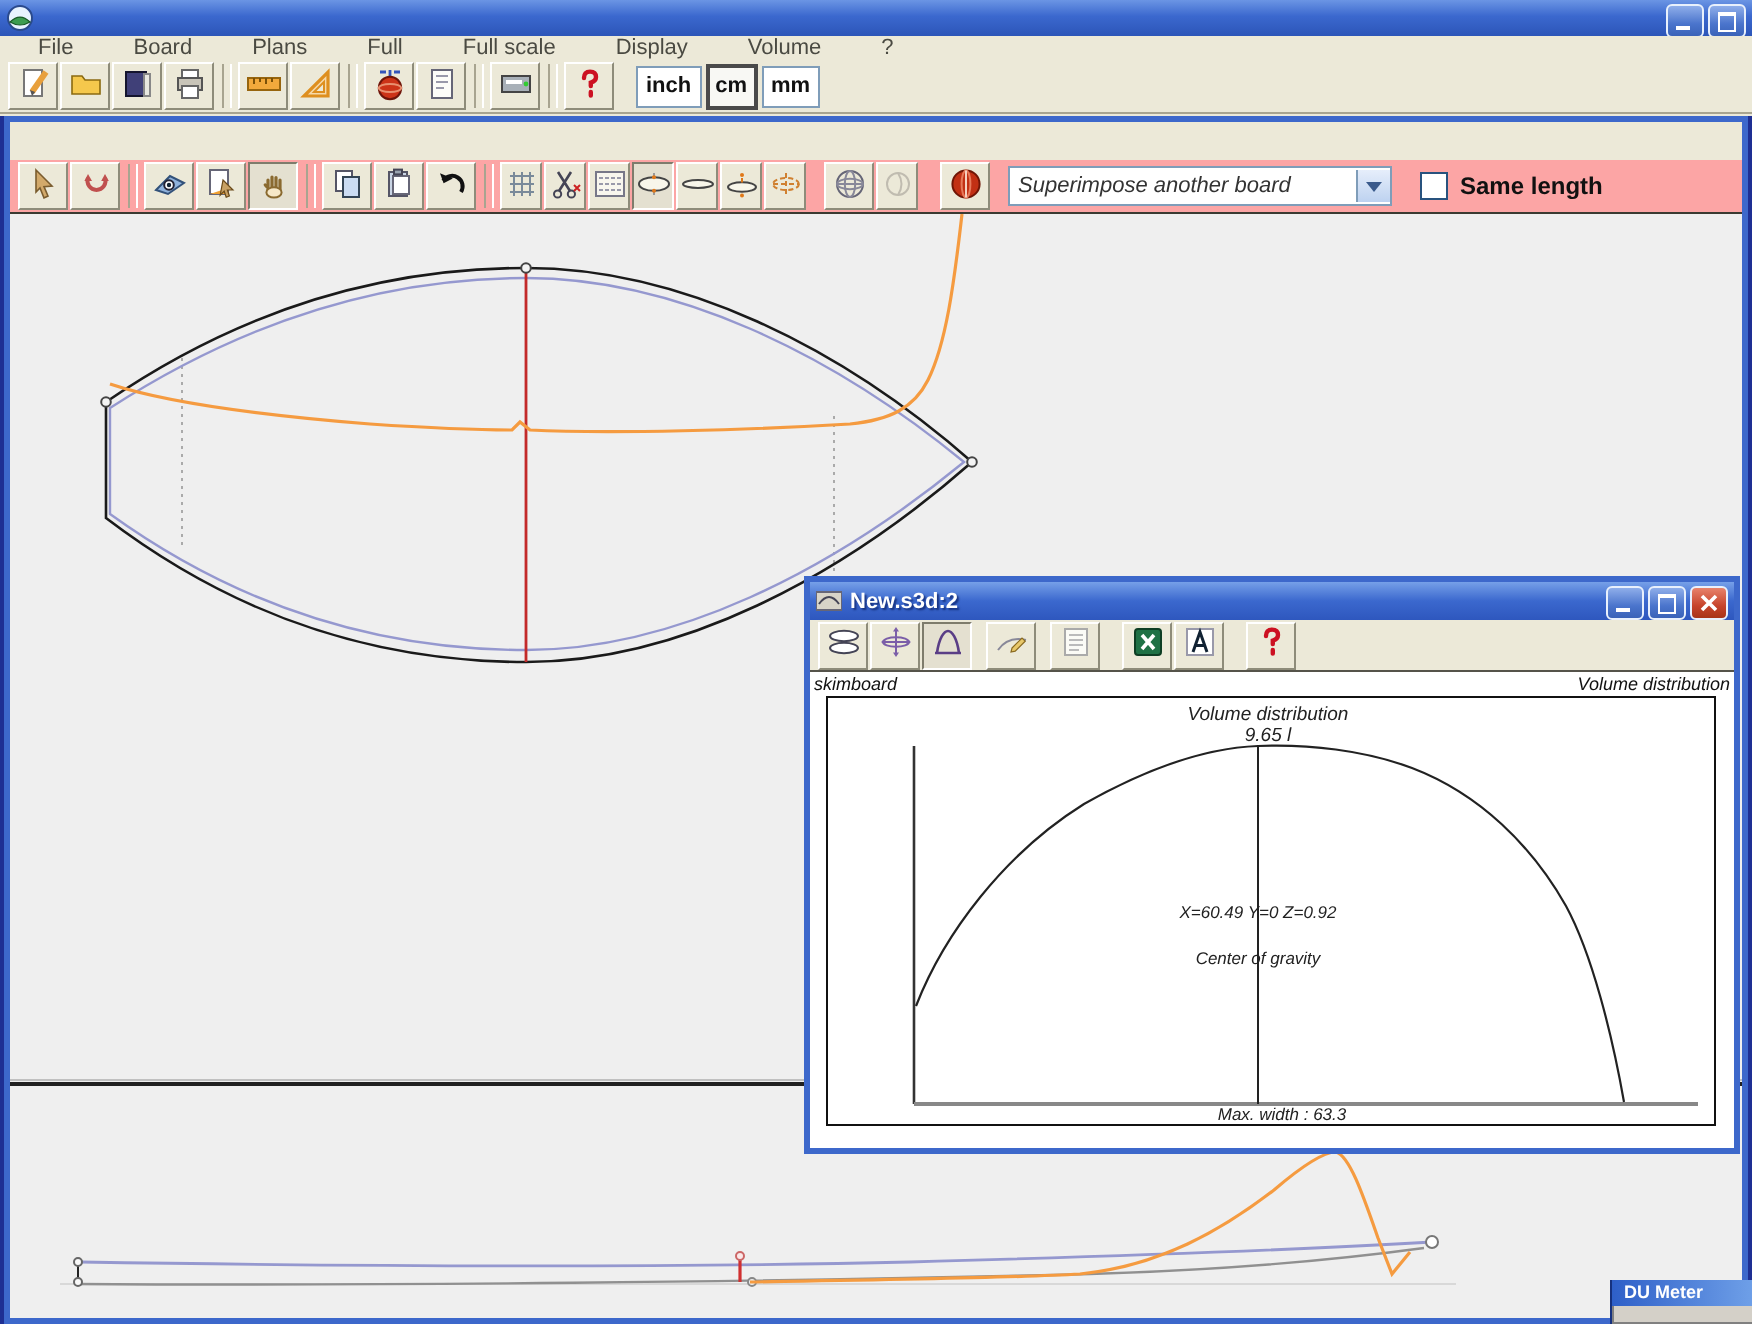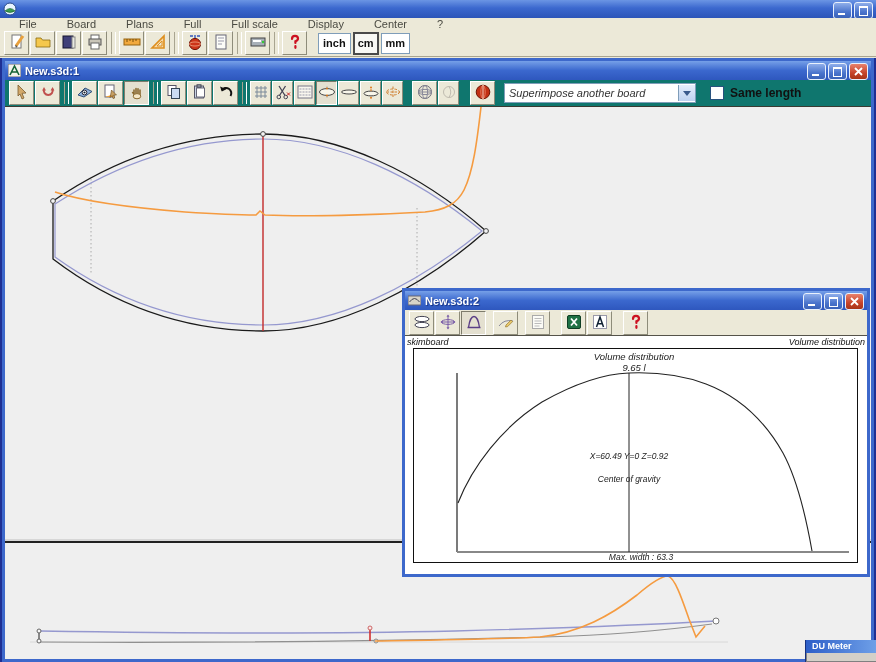--- a/index.html
+++ b/index.html
@@ -32,21 +32,21 @@
   .tb.narrow{width:21px;}
   .tb.pressed{border-color:#7E7C6C #FFFFFF #FFFFFF #7E7C6C;background:#E4E0D0;}
   .sep{width:3px;height:22px;margin:0 3px;border-left:1px solid #A8A490;border-right:1px solid #FFF;}
   .unit-btn{height:19px;background:#FFF;border:1px solid #7F9DB9;color:#111;font-weight:bold;
     font-size:11px;display:flex;align-items:center;justify-content:center;margin-right:2px;padding:0 4px;}
   .unit-btn.active{border:2px solid #4A4A4A;background:#F8F8F4;padding:0 3px;}
   
   .childwin{position:absolute;border:3px solid #3D68CB;background:#ECE9D8;box-sizing:border-box;}
   #win1{left:2px;top:58px;width:872px;height:604px;}
   #win1 .childbar{height:19px;}
-  #w1toolbar{position:absolute;top:19px;left:0;right:0;height:27px;background:#0f766e;
+  #w1toolbar{position:absolute;top:19px;left:0;right:0;height:27px;background:#fca5a5;
     border-bottom:1px solid #3A3A32;display:flex;align-items:center;padding-left:4px;box-sizing:border-box;}
   #w1client{position:absolute;top:46px;left:0;right:0;bottom:0;background:#EFEFEF;overflow:hidden;}
   #win2{left:402px;top:288px;width:468px;height:289px;z-index:30;}
   #w2toolbar{position:absolute;top:19px;left:0;right:0;height:26px;background:#ECE9D8;
     border-bottom:1px solid #55534A;display:flex;align-items:center;padding-left:4px;box-sizing:border-box;}
   #w2content{position:absolute;top:45px;left:0;right:0;bottom:0;background:#FFF;}
   .hdr-label{position:absolute;top:1px;font-style:italic;font-size:9px;color:#111;}
   #chartbox{position:absolute;left:8px;top:12px;width:445px;height:215px;border:1px solid #111;box-sizing:border-box;}
   
   #superimpose{width:190px;height:18px;background:#FFF;border:1px solid #7F9DB9;margin-left:8px;
@@ -86,21 +86,21 @@
     </div>
   </div>
 
   <div id="menubar">
     <span class="menu-item">File</span>
     <span class="menu-item">Board</span>
     <span class="menu-item">Plans</span>
     <span class="menu-item">Full</span>
     <span class="menu-item">Full scale</span>
     <span class="menu-item">Display</span>
-    <span class="menu-item">Center</span>
+    <span class="menu-item">Volume</span>
     <span class="menu-item">?</span>
   </div>
 
   <div id="maintoolbar">
     <div class="tb">
         <span><svg width="18" height="18">
             <rect x="4" y="2" width="9" height="13" fill="#fff" stroke="#777"></rect>
             <line x1="15" y1="3" x2="8" y2="13" stroke="#E8A03C" stroke-width="3"></line>
             <path d="M7 12 l1 3 1.6-2z" fill="#555"></path>
           </svg></span>
@@ -167,40 +167,20 @@
     <div style="width:10px"></div>
     <div class="unit-btn">inch</div>
     <div class="unit-btn active">cm</div>
     <div class="unit-btn">mm</div>
   </div>
 
   <div class="edge" style="left:0"></div>
   <div class="edge" style="right:0"></div>
 
   <div class="childwin" id="win1">
-    <div class="childbar">
-      <svg width="13" height="13">
-          <rect x="0" y="0" width="13" height="13" fill="#F4F4EC" stroke="#667"></rect>
-          <path d="M2 11 L6.5 2 L11 11 M4 8 h5" fill="none" stroke="#156436" stroke-width="1.6"></path>
-        </svg>
-      <span style="margin-left:4px">New.s3d:1</span>
-      <div class="winbtns">
-        <div class="wbtn">
-            <span class="bar"></span>
-          </div>
-        <div class="wbtn">
-            <span class="box"></span>
-          </div>
-        <div class="wbtn close">
-            <svg width="11" height="11">
-              <path d="M2 2 L9 9 M9 2 L2 9" stroke="#fff" stroke-width="1.8"></path>
-            </svg>
-          </div>
-      </div>
-    </div>
 
     <div id="w1toolbar">
       <div class="tb">
           <span><svg width="18" height="18">
               <path d="M5 2 L13 10 L9 10.3 L11 15 L9 16 L7 11 L5 13 Z" fill="#D2A96A" stroke="#7A5C2E" stroke-width=".8"></path>
             </svg></span>
         </div>
       <div class="tb">
           <span><svg width="18" height="18">
               <path d="M5 6 a4.5 4.5 0 1 0 8.5 0" fill="none" stroke="#C0504E" stroke-width="2"></path>

